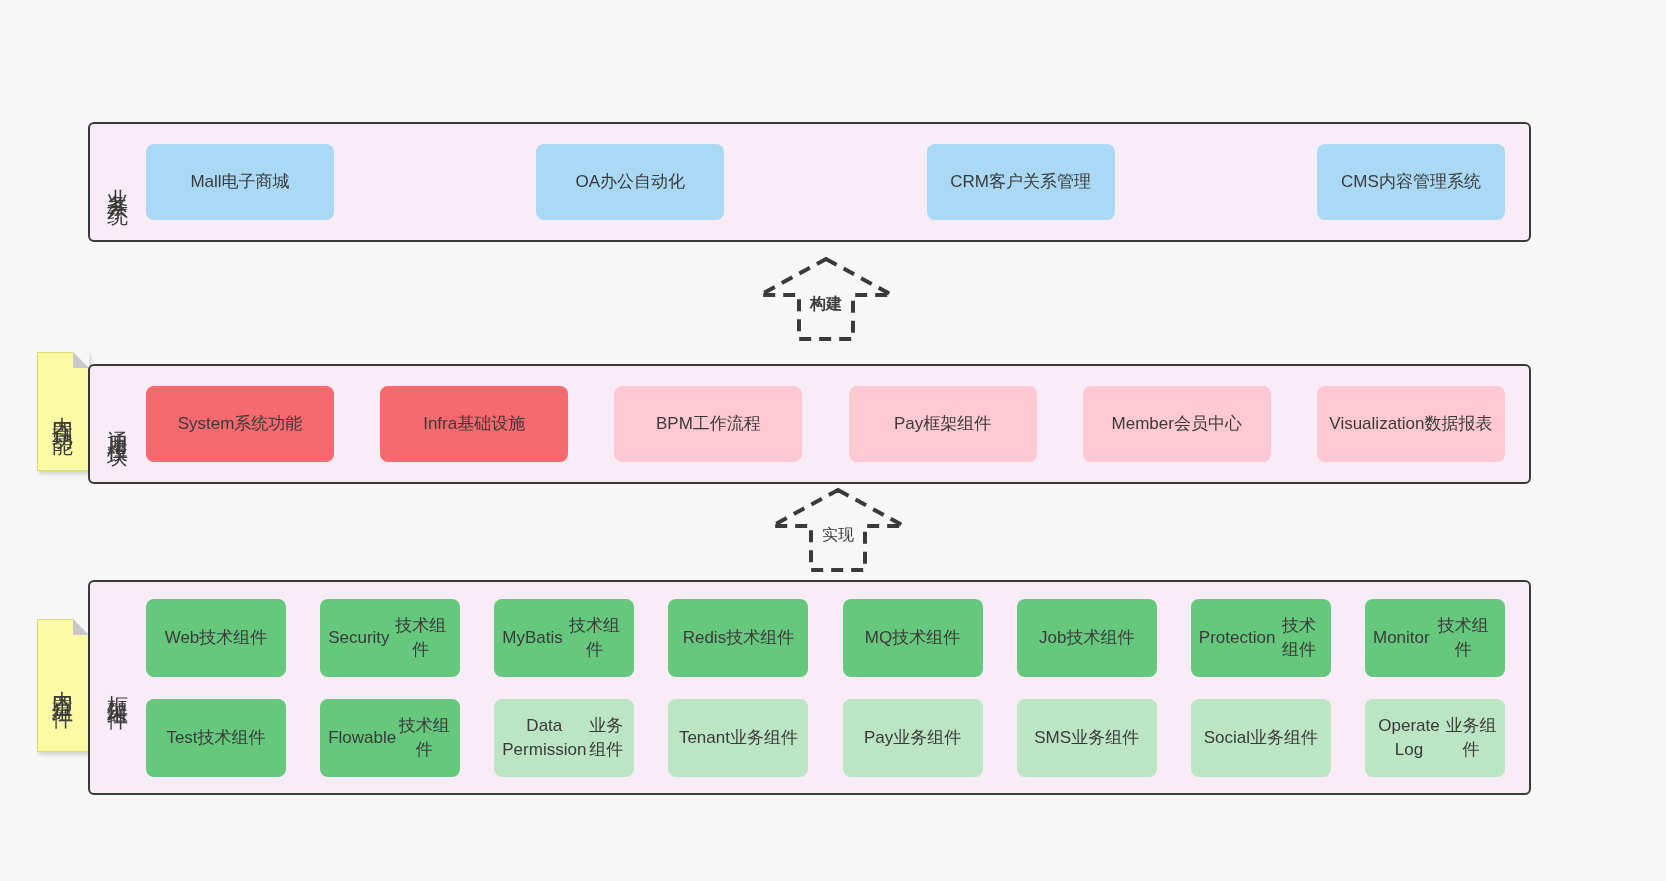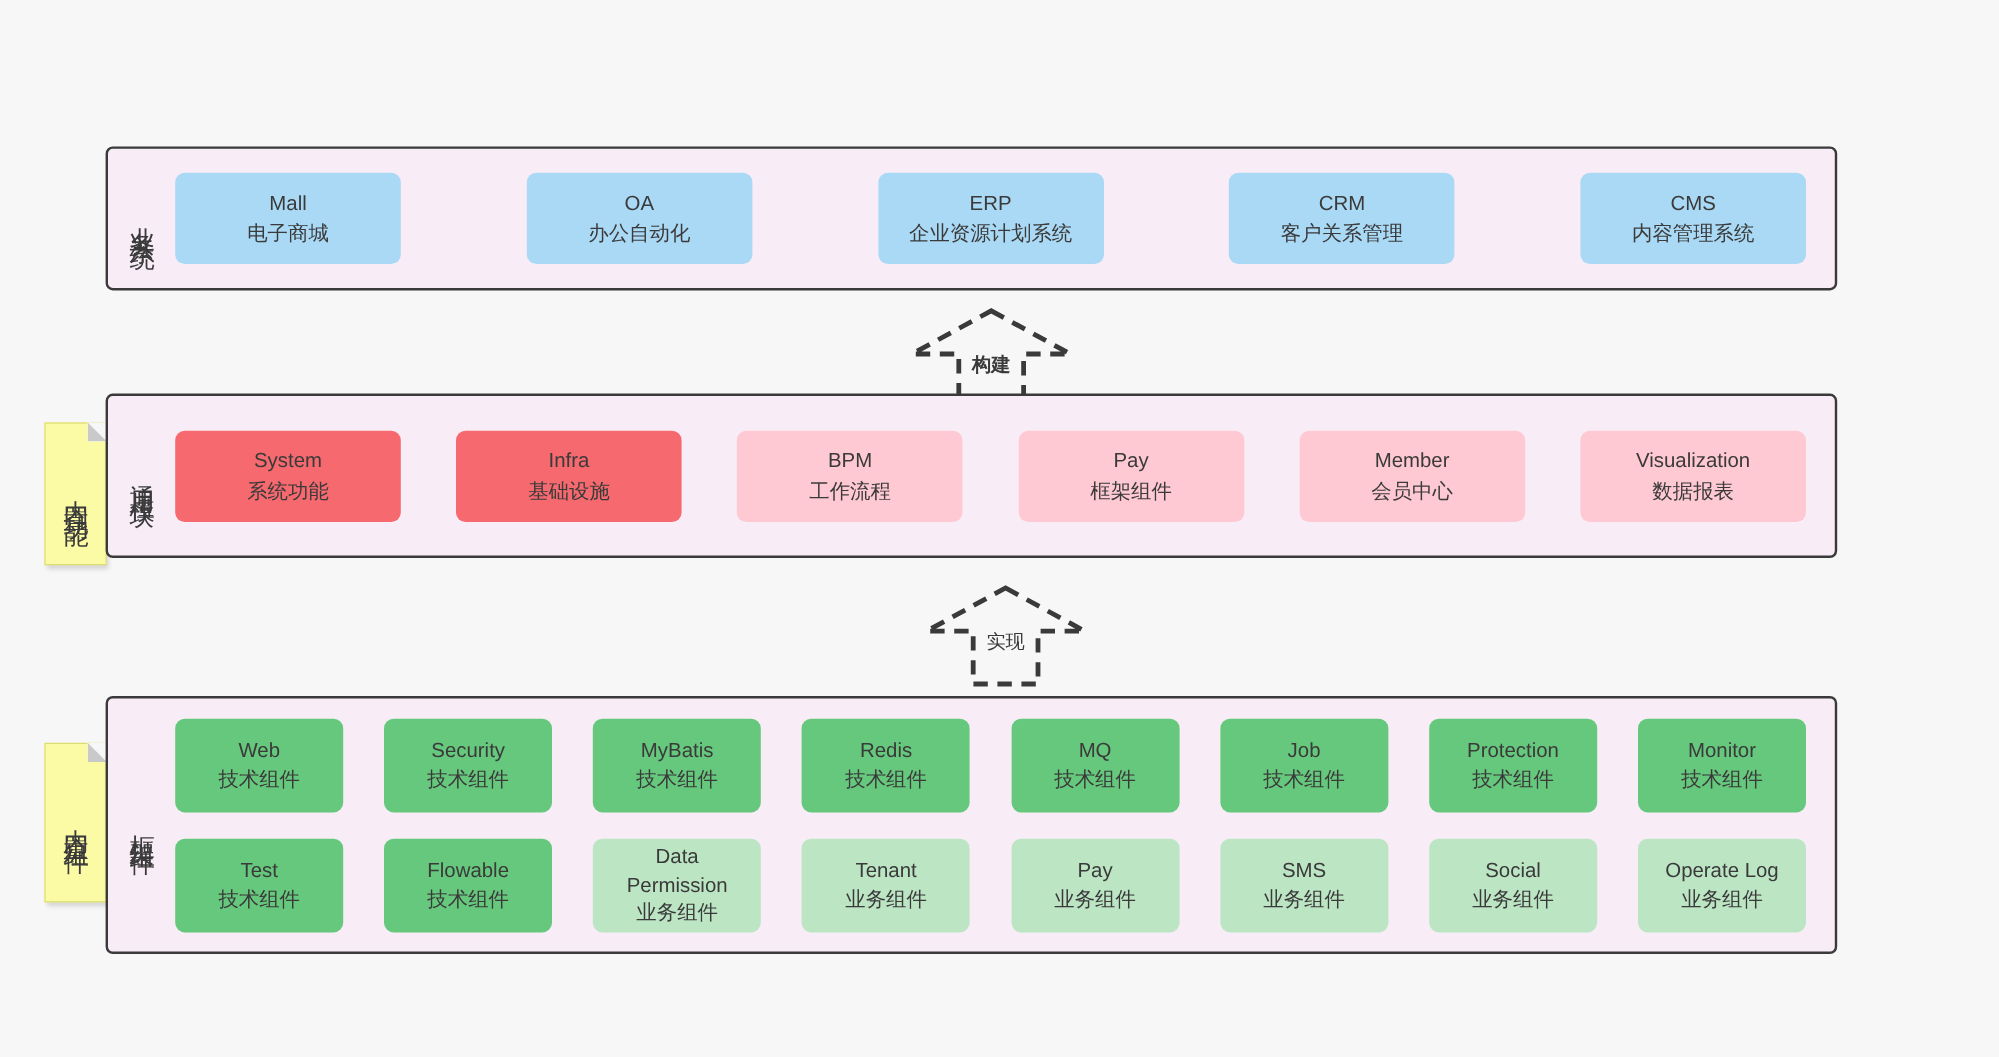--- a/index.html
+++ b/index.html
@@ -10,36 +10,36 @@
     color:#3a3a3a;
   }
   .panel {
     position:absolute; left:88px; width:1443px; box-sizing:border-box;
     background:var(--panel,#f8edf6);
     border:2px solid var(--border,#3a3a3a);
     border-radius:6px;
     display:flex;
   }
   #panel-business   { top:122px; height:120px; }
-  #panel-modules    { top:328px; height:137px; }
+  #panel-modules    { top:364px; height:120px; }
   #panel-components { top:580px; height:215px; }
 
   .vlabel { width:56px; display:flex; align-items:center; justify-content:center; }
   .vlabel span {
     writing-mode:vertical-rl; text-orientation:upright;
     font-size:21px; letter-spacing:5px; line-height:1;
   }
 
   .row { flex:1; display:flex; justify-content:space-between; align-items:center; padding-right:24px; }
   .rows-col { flex:1; display:flex; flex-direction:column; justify-content:center; gap:22px; padding-right:24px; }
   .rows-col .row { flex:none; padding-right:0; }
 
   .box {
     border-radius:8px; box-sizing:border-box; padding:4px 8px;
-    display:flex; flex-direction:column; justify-content:center; align-items:center;
+    display:flex; flex-direction:row; justify-content:center; align-items:center;
     text-align:center; font-size:17px; line-height:1.5;
   }
   .panel-wide .box { width:188px; height:76px; }
   #panel-components .box { width:140px; height:78px; line-height:1.4; }
 
   .v-blue       { background:var(--blue,#aad9f5); }
   .v-red        { background:var(--red,#f6696e); }
   .v-pink       { background:var(--pink,#ffc9d3); }
   .v-green      { background:var(--green,#66c87d); }
   .v-lightgreen { background:var(--lightgreen,#bce5c4); }
@@ -82,24 +82,20 @@
   <div class="row">
     <div class="box v-blue">
       <div>Mall</div>
       <div>电子商城</div>
     </div>
     <div class="box v-blue">
       <div>OA</div>
       <div>办公自动化</div>
     </div>
     <div class="box v-blue">
-      <div>ERP</div>
-      <div>企业资源计划系统</div>
-    </div>
-    <div class="box v-blue">
       <div>CRM</div>
       <div>客户关系管理</div>
     </div>
     <div class="box v-blue">
       <div>CMS</div>
       <div>内容管理系统</div>
     </div>
   </div>
 </div>
 

